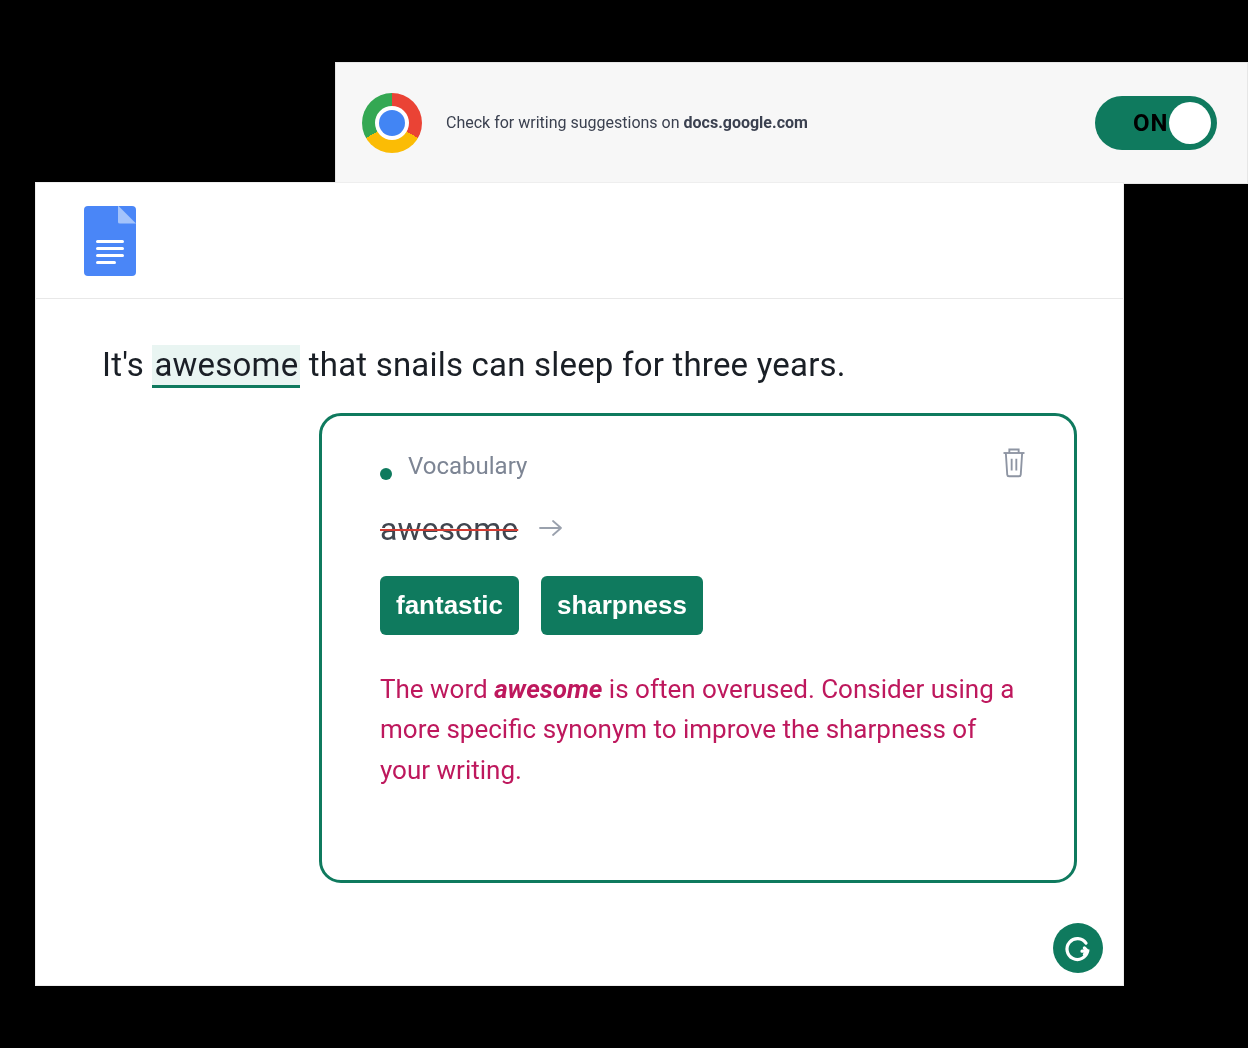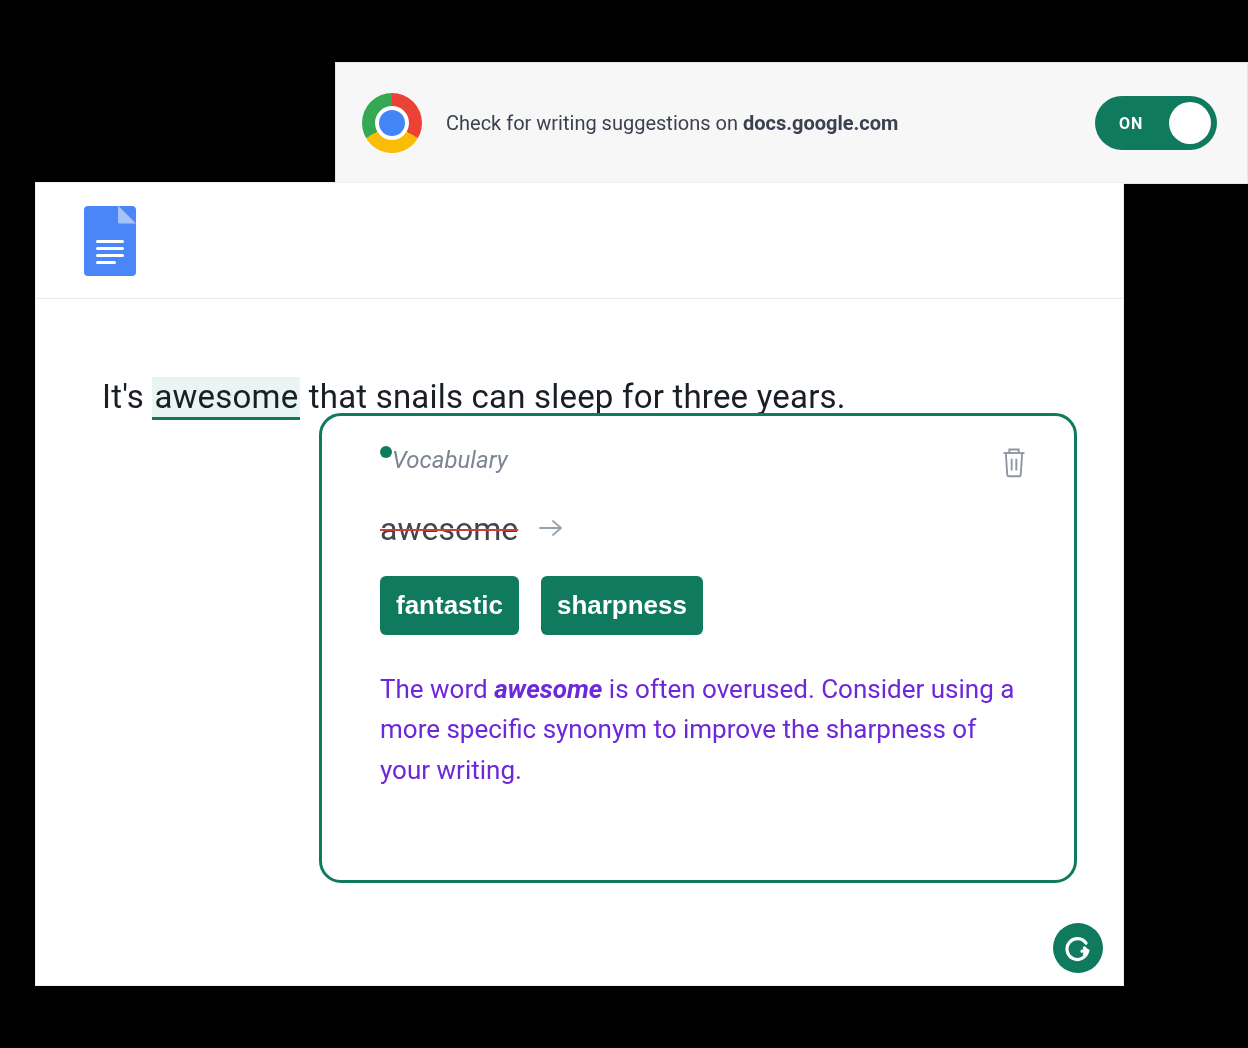--- a/index.html
+++ b/index.html
@@ -52,41 +52,41 @@
     .chrome-icon::after {
       content: "";
       position: absolute;
       width: 26px;
       height: 26px;
       background: #4285f4;
       border-radius: 50%;
     }
     .ext-text {
       flex: 1;
-      font-size: 20px;
+      font-size: 16px;
       line-height: 1.35;
       color: #3b4150;
     }
     .ext-text .domain { font-weight: 700; }
     .toggle {
       width: 122px;
       height: 54px;
       background: #0f7a5e;
       border-radius: 40px;
       position: relative;
       display: flex;
       align-items: center;
       cursor: pointer;
     }
     .toggle-label {
-      color: #ffffff;
+      color: #000000;
       font-weight: 700;
-      font-size: 16px;
+      font-size: 24px;
       letter-spacing: 1px;
-      margin-left: 24px;
+      margin-left: 38px;
     }
     .toggle-knob {
       position: absolute;
       right: 6px;
       width: 42px;
       height: 42px;
       background: #fff;
       border-radius: 50%;
     }
 
@@ -145,21 +145,20 @@
 
     .doc-body {
       padding: 46px 66px 0 66px;
       position: relative;
       height: calc(100% - 116px);
     }
     .sentence {
       font-size: 33px;
       color: #1a1f26;
       letter-spacing: 0.2px;
-      margin-top: 32px;
     }
     .sentence .flagged {
       background: #e9f5f2;
       border-bottom: 3px solid #0f7a5e;
       padding: 0 2px 1px 2px;
     }
 
     
     .popup {
       position: absolute;
@@ -167,22 +166,22 @@
       left: 283px;
       width: 758px;
       height: 470px;
       border: 3px solid #0f7a5e;
       border-radius: 22px;
       background: #fff;
       padding: 30px 46px 30px 58px;
     }
     .popup-header {
       display: flex;
-      align-items: flex-start;
-      font-style: italic;
+      align-items: flex-end;
+      gap: 16px;
     }
     .dot {
       width: 12px;
       height: 12px;
       border-radius: 50%;
       background: #0f7a5e;
       flex-shrink: 0;
     }
     .category {
       font-size: 24px;
@@ -227,21 +226,21 @@
       padding: 14px 16px;
       border-radius: 6px;
       cursor: pointer;
       border: none;
     }
 
     .explanation {
       margin-top: 34px;
       font-size: 26px;
       line-height: 1.55;
-      color: #6d28d9;
+      color: #be185d;
     }
     .explanation .em { font-weight: 700; font-style: italic; }
 
     
     .gbadge {
       position: absolute;
       right: 20px;
       bottom: 12px;
       width: 50px;
       height: 50px;

